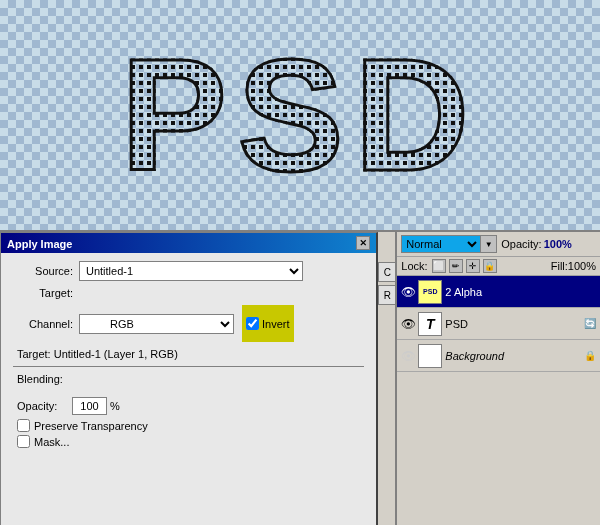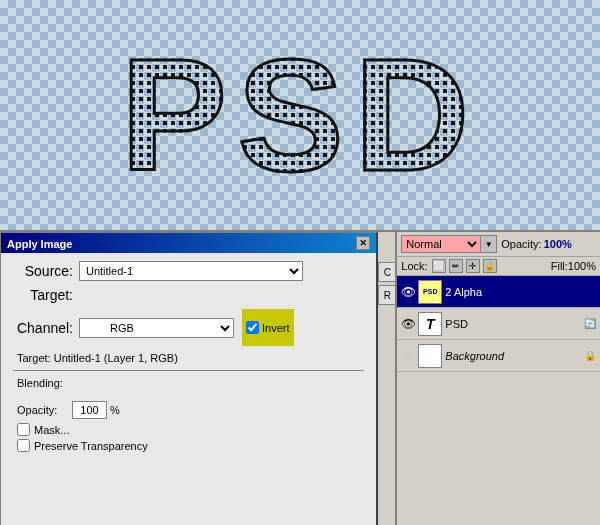--- a/index.html
+++ b/index.html
@@ -85,21 +85,21 @@
     }
 
     .form-row {
       display: flex;
       align-items: center;
       margin-bottom: 6px;
     }
 
     .form-label {
       width: 60px;
-      font-size: 14px;
+      font-size: 11px;
       text-align: right;
       margin-right: 6px;
       color: #000;
     }
 
     .form-select {
       height: 20px;
       font-size: 11px;
       border: 1px solid #808080;
       background: white;
@@ -243,21 +243,21 @@
     }
 
     .blend-select-wrap {
       display: flex;
     }
 
     .blend-select {
       height: 18px;
       font-size: 11px;
       border: 1px solid #808080;
-      background: #fca5a5;
+      background: #0ea5e9;
       width: 80px;
     }
 
     .blend-arrow {
       width: 16px;
       height: 18px;
       background: #c0c0c0;
       border: 1px solid #808080;
       border-left: none;
       display: flex;
@@ -455,26 +455,26 @@
       </div>
 
       <div class="opacity-row">
         <span class="opacity-label">Opacity:</span>
         <input type="text" class="opacity-input" value="100" style="">
         <span class="opacity-pct">%</span>
       </div>
 
       <div class="checkbox-row">
         <input type="checkbox" style="">
-        <span>Mask...</span>
+        <span>Preserve Transparency</span>
       </div>
 
       <div class="checkbox-row">
         <input type="checkbox" style="">
-        <span>Preserve Transparency</span>
+        <span>Mask...</span>
       </div>
 
     </div>
   </div>
 
   <div style="width:18px; display:flex; flex-direction:column; padding-top:30px; background:#d4d0c8; border-right:1px solid #808080;">
     <div style="width:18px; height:20px; background:#e0e0e0; border:1px solid #808080; font-size:10px; text-align:center; line-height:20px; overflow:hidden; margin-bottom:3px; cursor:pointer;">C</div>
     <div style="width:18px; height:20px; background:#e0e0e0; border:1px solid #808080; font-size:10px; text-align:center; line-height:20px; overflow:hidden; cursor:pointer;">R</div>
   </div>
 

